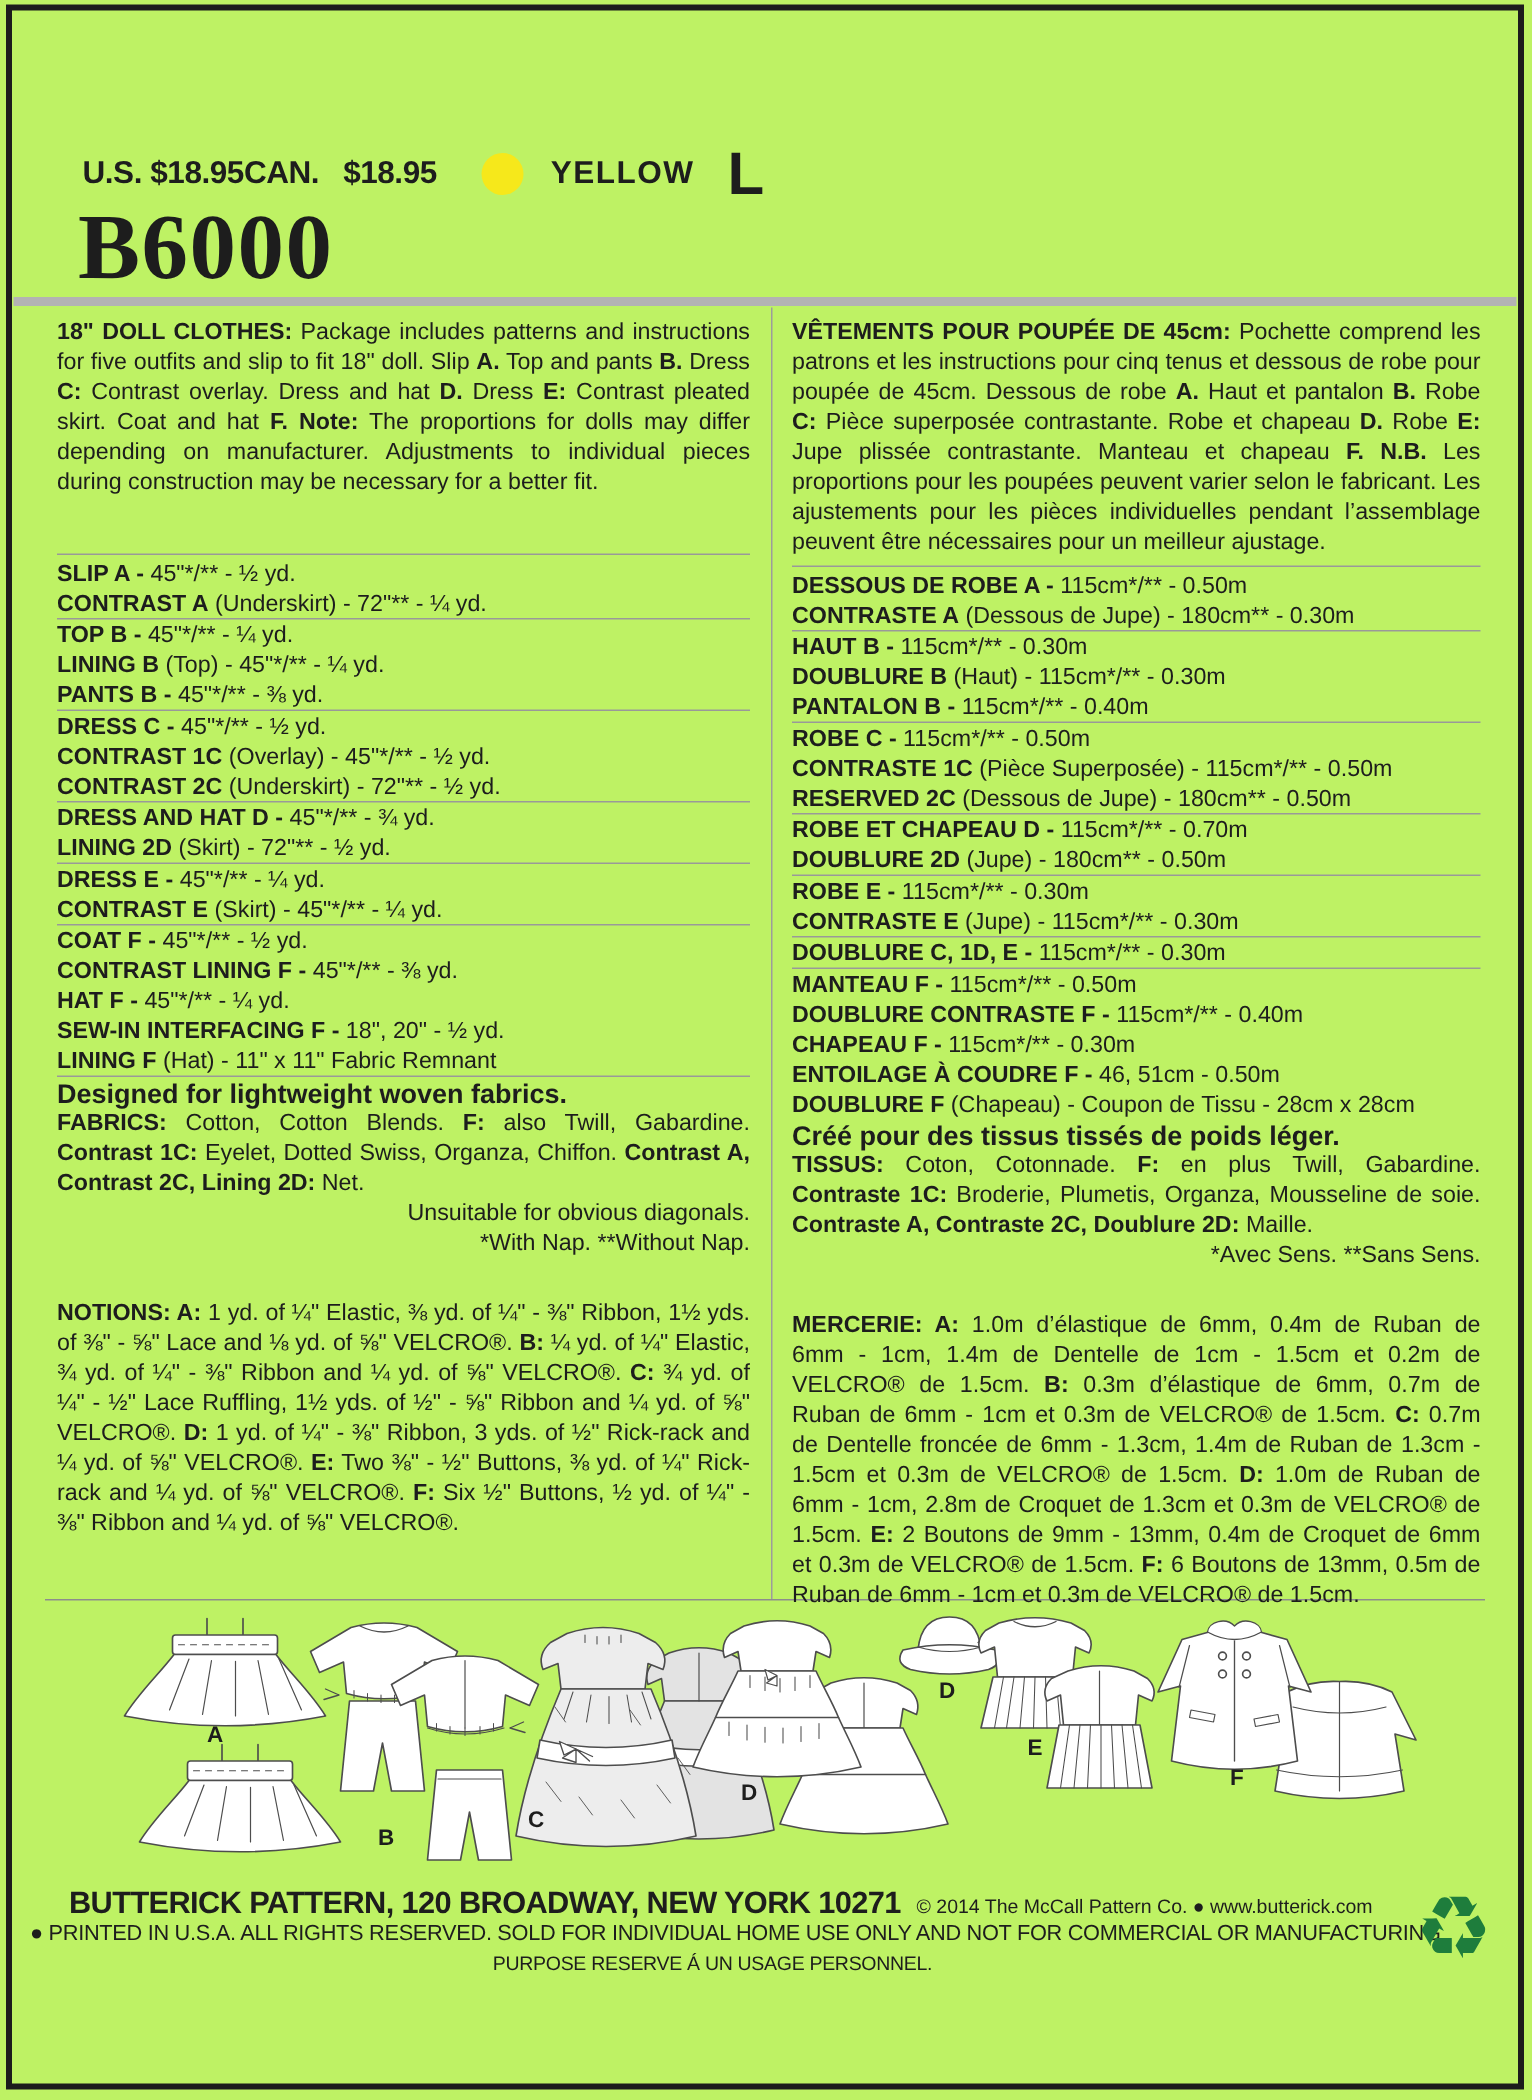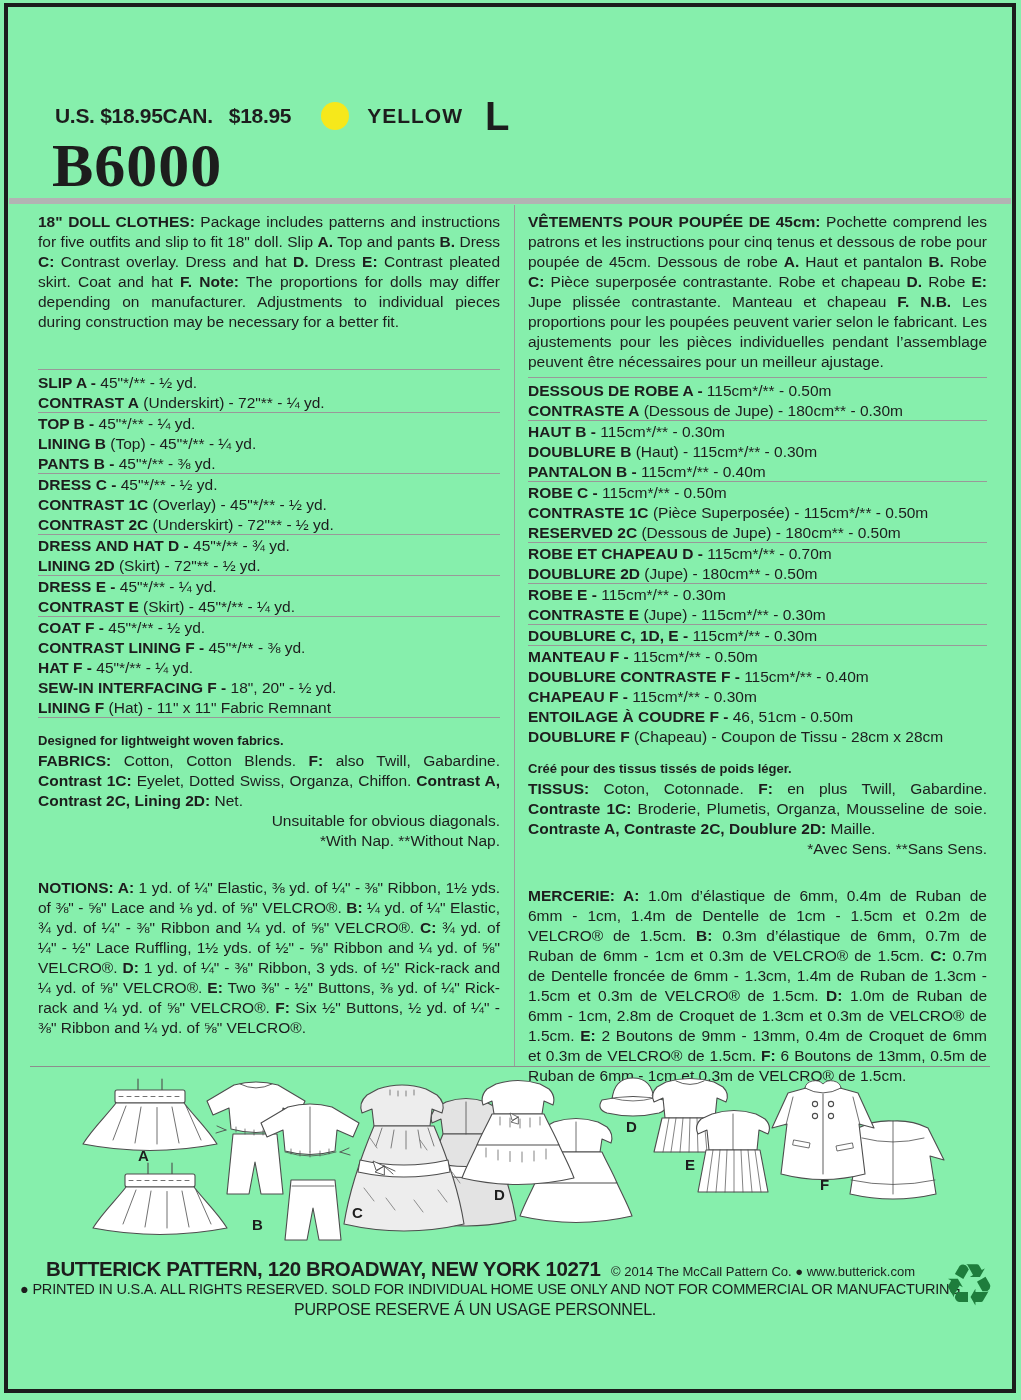--- a/index.html
+++ b/index.html
@@ -1,17 +1,17 @@
 <!DOCTYPE html>
 <html><head>
 <meta charset="utf-8">
 <style>
   html,body { margin:0; padding:0; background:#ffffff; }
   .page {
-    position:relative; width:1021px; height:1400px; background:#86efac;
+    position:relative; width:1021px; height:1400px; background:#bef264;
     font-family:"Liberation Sans", sans-serif; color:#1d1d1d; overflow:hidden;
   }
   .frame { position:absolute; left:4px; top:3px; right:5px; bottom:7px;
            border:4px solid #1c1c1c; pointer-events:none; }
 
   
   .header { position:absolute; left:55px; top:96px; display:flex; align-items:center; }
   .price  { font-weight:bold; font-size:21px; letter-spacing:-0.3px; white-space:pre; }
   .dot { width:28px; height:28px; border-radius:50%; margin:0 18px 0 30px; }
   .colorname { font-weight:bold; font-size:21px; letter-spacing:1px; }
@@ -22,42 +22,42 @@
   .gray-bar { position:absolute; top:198px; left:9px; right:10px; height:6px; background:#b3b3b3; }
   .divider  { position:absolute; left:514px; top:205px; width:1px; height:861px; background:#9c9c9c; }
   .bottom-rule { position:absolute; top:1066px; left:30px; right:31px; height:1px; background:#8d8d8d; }
 
   .col { position:absolute; top:212px; }
   .col-left  { left:38px;  width:462px; }
   .col-right { left:528px; width:459px; }
 
   .txt { font-size:15.5px; line-height:20px; text-align:justify; }
   .plain { text-align:right; }
-  .designed { font-weight:bold; font-size:13px; line-height:20px; margin-top:13px; }
+  .designed { font-weight:bold; font-size:18px; line-height:20px; margin-top:1px; }
   .yardage { border-top:1px solid #999; padding-top:2px; }
   .col-left  .yardage { margin-top:37px; }
   .col-right .yardage { margin-top:5px; }
   .yardage .row { font-size:15.5px; line-height:19px; padding:0.5px 0; }
   .yardage .row.rule { border-bottom:1px solid #999; }
   .notions { margin-top:27px; }
   .napline { margin-bottom:0; }
 
   
   .illustrations { position:absolute; top:1068px; left:0; width:1021px; height:196px; }
   .illustrations svg { display:block; }
   .garment-label { font-family:"Liberation Sans", sans-serif; font-weight:bold; font-size:15px; fill:#1d1d1d; }
 
   
   .footer-line1 { position:absolute; left:46px; top:1257px; white-space:nowrap; }
   .footer-address { font-weight:bold; font-size:20.5px; letter-spacing:-0.4px; }
   .footer-copy { font-size:13px; margin-left:6px; }
   .footer-line2 { position:absolute; left:20px; top:1281px; width:910px; text-align:center;
                   font-size:14.5px; letter-spacing:-0.2px; white-space:nowrap; }
   .footer-line3 { position:absolute; left:20px; top:1301px; width:910px; text-align:center;
-                  font-size:16px; letter-spacing:-0.2px; }
+                  font-size:13px; letter-spacing:-0.2px; }
   .recycle { position:absolute; right:26px; top:1256px; font-size:58px; line-height:1;
              font-family:"DejaVu Sans", sans-serif; font-weight:bold; }
 </style>
 </head>
 <body>
 
 <div class="page">
   <div class="frame"></div>
 
   <div class="header">

